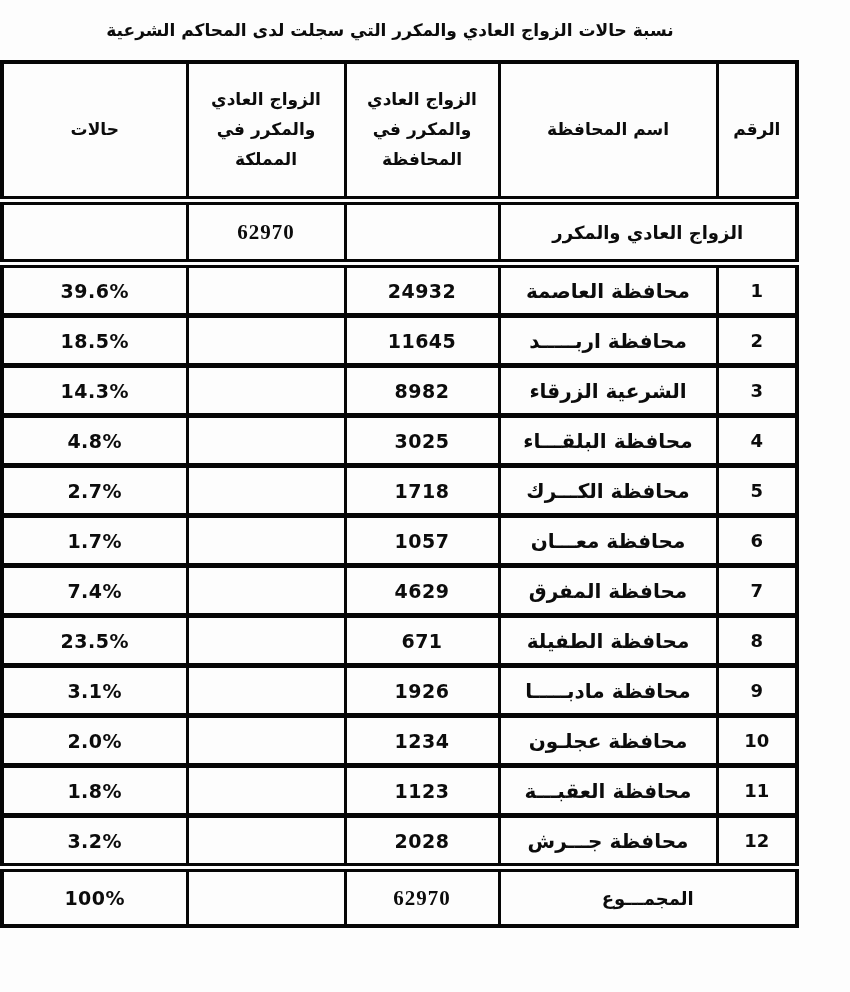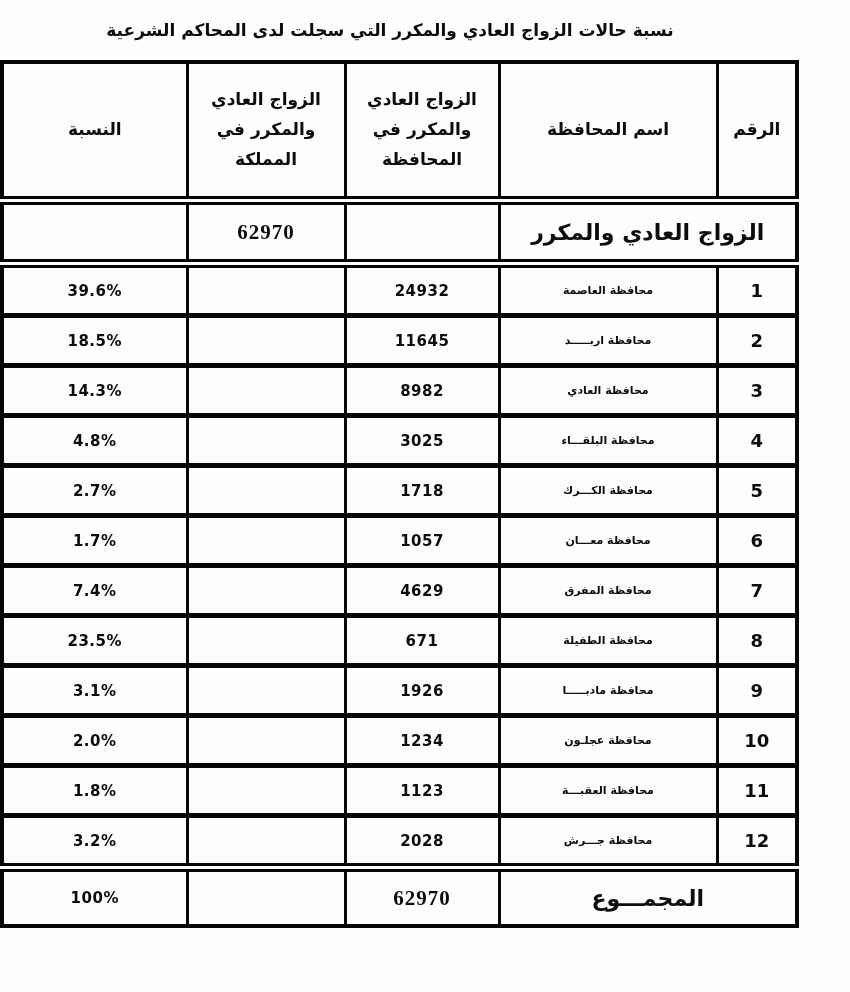--- a/index.html
+++ b/index.html
@@ -57,34 +57,34 @@
   }
   tr.data-row td {
     height: 41px;
     border-top: 5px solid #060606;
   }
   tr.total-row td {
     height: 48px;
     border-top: 9px double #060606;
   }
   .label-cell {
-    font-size: 22px;
+    font-size: 18px;
     font-weight: bold;
   }
   .num {
     font-size: 18px;
     font-weight: bold;
     font-family: "DejaVu Sans", sans-serif;
   }
   .gov-name {
-    font-size: 11px;
+    font-size: 20px;
     font-weight: bold;
   }
   .val, .pct {
-    font-size: 15px;
+    font-size: 19px;
     font-weight: bold;
     letter-spacing: 0.5px;
   }
   .serif-num {
     font-family: Liberation Serif, serif;
     font-weight: bold;
     font-size: 21px;
     letter-spacing: 1px;
   }
 </style>
@@ -109,21 +109,21 @@
     <thead>
       <tr>
         <th>الرقم</th>
         <th>اسم المحافظة</th>
         <th>الزواج العادي
 والمكرر في
 المحافظة</th>
         <th>الزواج العادي
 والمكرر في
 المملكة</th>
-        <th>النسبة</th>
+        <th>حالات</th>
       </tr>
     </thead>
 
     <tbody>
       <tr class="kingdom-row">
         <td colspan="2" class="label-cell">الزواج العادي والمكرر</td>
         <td></td>
         <td class="serif-num">62970</td>
         <td></td>
       </tr>
@@ -142,21 +142,21 @@
         <tr class="data-row">
           <td class="num">2</td>
           <td class="gov-name">محافظة اربـــــد</td>
           <td class="val">11645</td>
           <td></td>
           <td class="pct">18.5%</td>
         </tr>
 
         <tr class="data-row">
           <td class="num">3</td>
-          <td class="gov-name">محافظة العادي</td>
+          <td class="gov-name">الشرعية الزرقاء</td>
           <td class="val">8982</td>
           <td></td>
           <td class="pct">14.3%</td>
         </tr>
 
         <tr class="data-row">
           <td class="num">4</td>
           <td class="gov-name">محافظة البلقـــاء</td>
           <td class="val">3025</td>
           <td></td>

